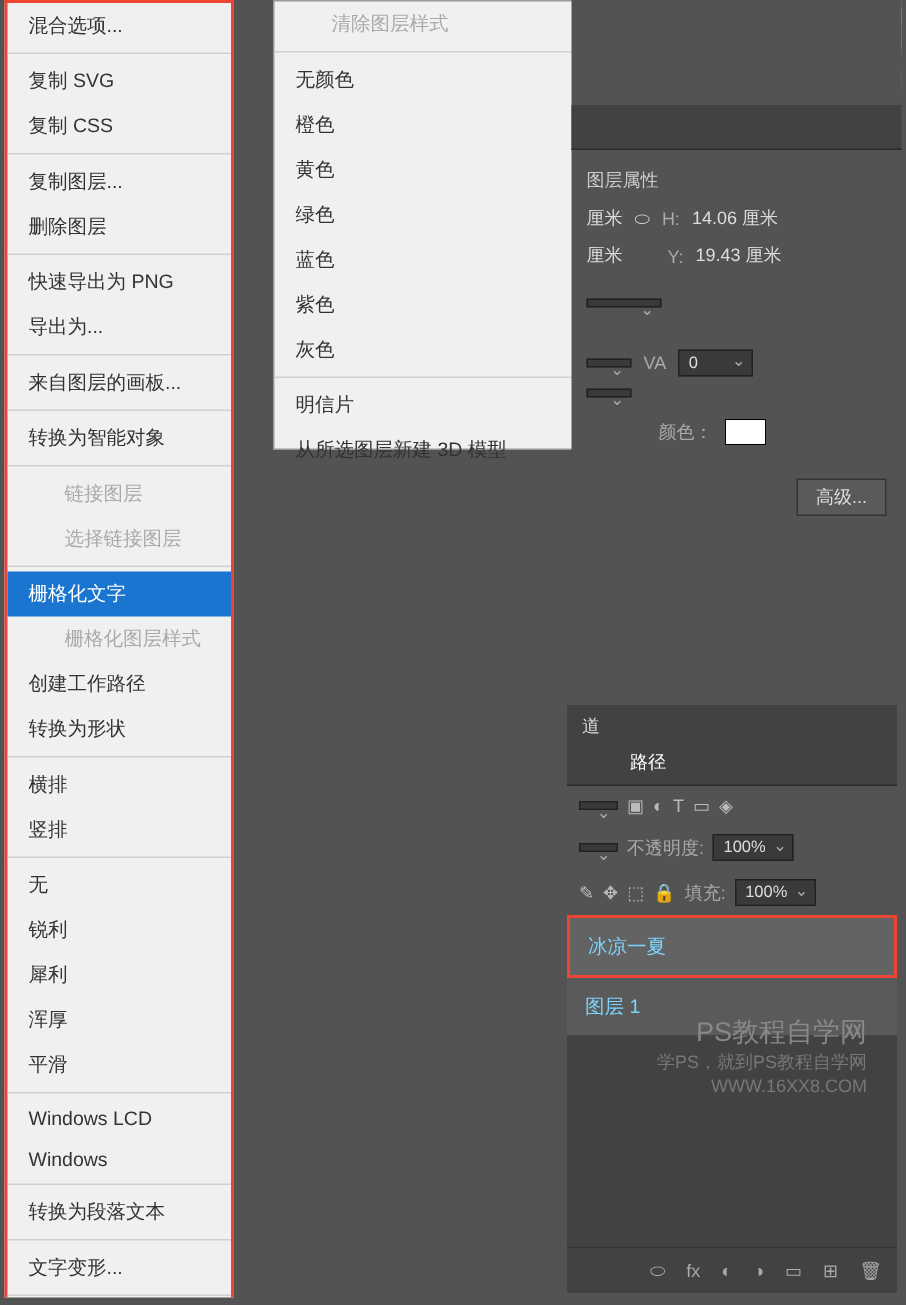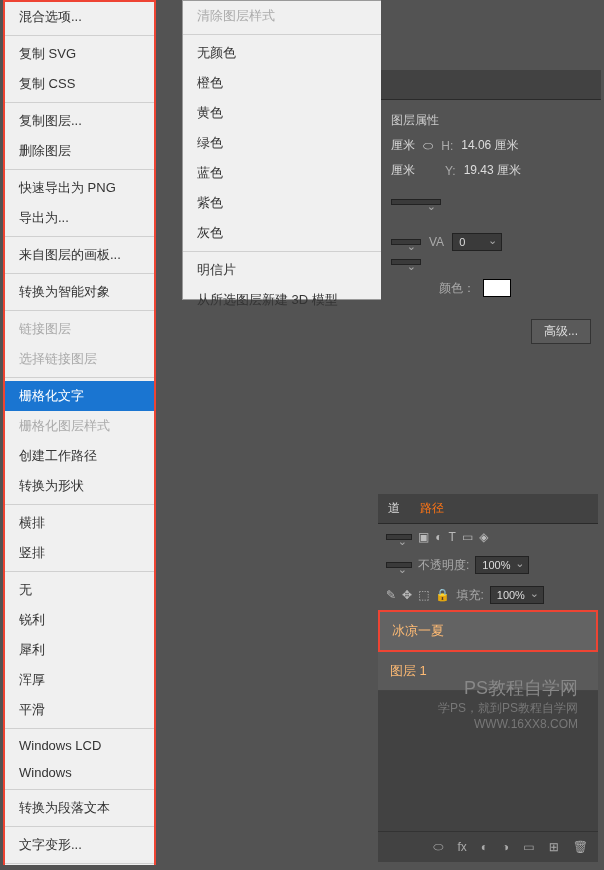--- a/index.html
+++ b/index.html
@@ -1,40 +1,40 @@
 <!DOCTYPE html>
 <html><head>
 <meta charset="utf-8">
 <style>
 * { margin: 0; padding: 0; box-sizing: border-box; font-family: "Microsoft YaHei", "PingFang SC", sans-serif; }
 body { width: 604px; height: 870px; background: #535353; overflow: hidden; position: relative; }
 .menu-col { position: absolute; top: 0; background: #f0f0f0; border: 1px solid #999; }
 .menu1 { left: 3px; width: 153px; height: 865px; border: 2px solid #e43; border-bottom: none; }
 .menu2 { left: 182px; width: 202px; height: 300px; }
 .menu-item { padding: 6px 14px; font-size: 13px; color: #333; cursor: default; white-space: nowrap; }
-.menu-item.disabled { color: #aaa; }
+.menu-item.disabled { color: #aaa; margin-left: 24px; }
 .menu-item.selected { background: #1a75d1; color: #fff; }
 .menu-sep { height: 1px; background: #d0d0d0; margin: 3px 0; }
 .right-panel { position: absolute; right: 3px; top: 0; width: 220px; height: 865px; background: #535353; color: #ccc; font-size: 12px; }
 .gradient-box { position: absolute; top: 0; right: 3px; width: 210px; height: 60px; background: linear-gradient(to right, #000 0%, #600 20%, #d00 50%, #f33 80%, #f66 100%); }
 .hue-strip { position: absolute; right: 3px; top: 0; width: 18px; height: 60px; background: linear-gradient(to bottom, #f00, #ff0, #0f0, #0ff, #00f, #f0f, #f00); }
 .panel-section { padding: 8px 10px; }
 .panel-row { display: flex; align-items: center; gap: 8px; padding: 4px 0; }
 .panel-label { color: #aaa; font-size: 12px; }
 .panel-val { color: #ddd; font-size: 12px; }
 .dropdown { background: #3a3a3a; border: 1px solid #222; padding: 2px 18px 2px 6px; color: #ddd; font-size: 11px; position: relative; }
 .dropdown::after { content: "⌄"; position: absolute; right: 4px; top: 0; color: #aaa; }
 .color-swatch { width: 28px; height: 18px; background: #fff; border: 1px solid #000; display: inline-block; }
 .btn-adv { background: #5a5a5a; border: 1px solid #333; padding: 3px 12px; color: #ddd; font-size: 12px; }
 .layers-panel { position: absolute; right: 3px; bottom: 3px; width: 220px; background: #535353; }
 .panel-tabs { display: flex; background: #424242; border-bottom: 1px solid #2a2a2a; }
 .panel-tab { padding: 6px 10px; font-size: 12px; color: #ddd; }
-.panel-tab.inactive { color: #f97316; }
+.panel-tab.inactive { color: #ffffff; margin-top: 24px; }
 .layer-toolbar { display: flex; gap: 6px; padding: 6px 8px; align-items: center; color: #bbb; font-size: 12px; }
-.layer-row { padding: 10px 12px; background: #5a5a5a; color: #fdba74; font-size: 13px; border-bottom: 1px solid #444; }
+.layer-row { padding: 10px 12px; background: #5a5a5a; color: #7dd3fc; font-size: 13px; border-bottom: 1px solid #444; }
 .layer-row.selected-layer { background: #636363; border: 2px solid #e43; }
 .footer-icons { display: flex; gap: 14px; padding: 8px 10px; color: #aaa; border-top: 1px solid #333; background: #424242; justify-content: flex-end; }
 .watermark { position: absolute; right: 20px; bottom: 100px; color: #888; font-size: 18px; text-align: right; }
 .watermark .sub { font-size: 12px; color: #777; margin-left: 25px; }
 .icon { font-size: 12px; }
 </style>
 </head>
 <body>
 
 <div class="gradient-box"></div>

